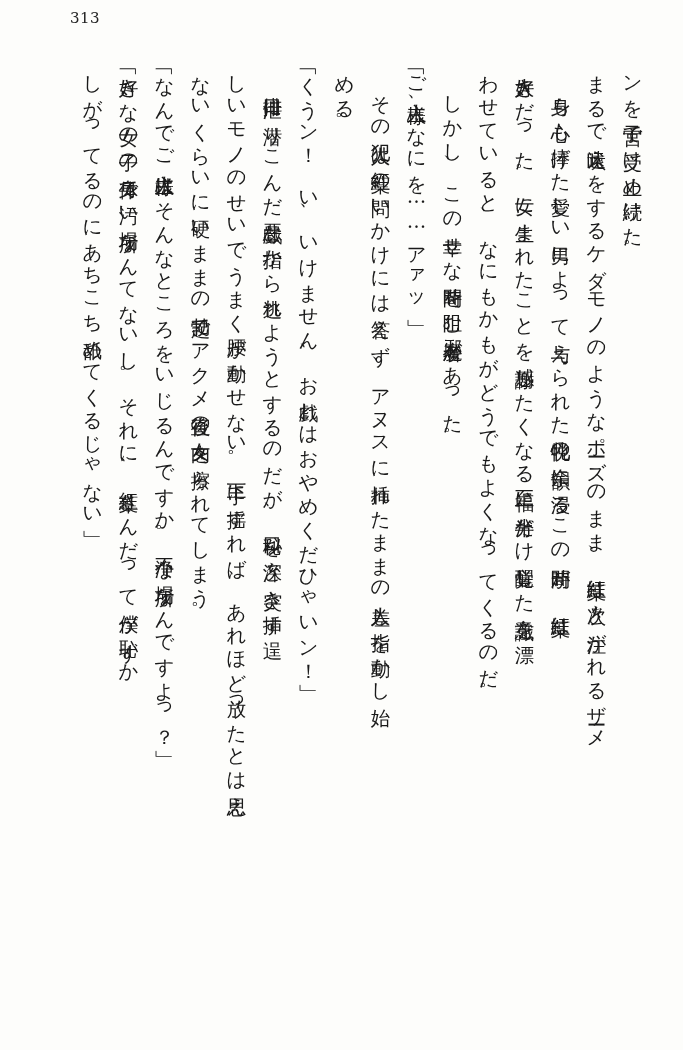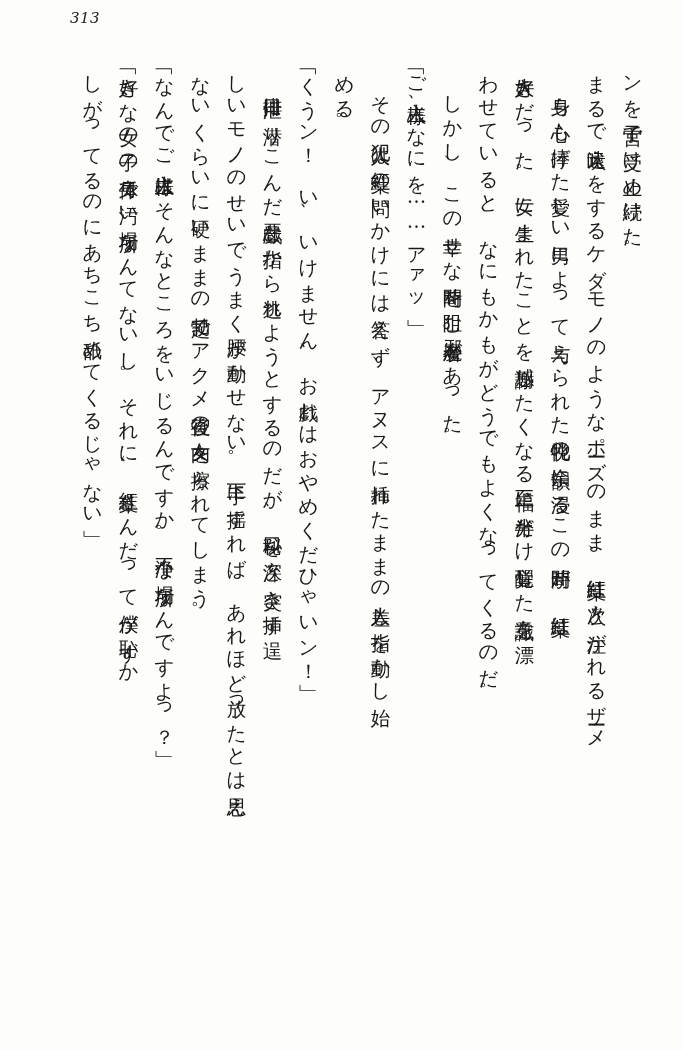--- a/index.html
+++ b/index.html
@@ -15,21 +15,20 @@
     overflow: hidden;
     font-family: "DejaVu Serif", "Liberation Serif", serif;
     color: #1a1a1a;
   }
   .page-number {
     position: absolute;
     top: 9px;
     left: 70px;
     font-size: 15px;
     font-family: "DejaVu Serif", "Liberation Serif", serif;
-    font-style: italic;
     color: #222;
     letter-spacing: 0.5px;
   }
   .body-text {
     position: absolute;
     top: 62px;
     left: 38px;
     width: 612px;
     height: 960px;
     writing-mode: vertical-rl;

